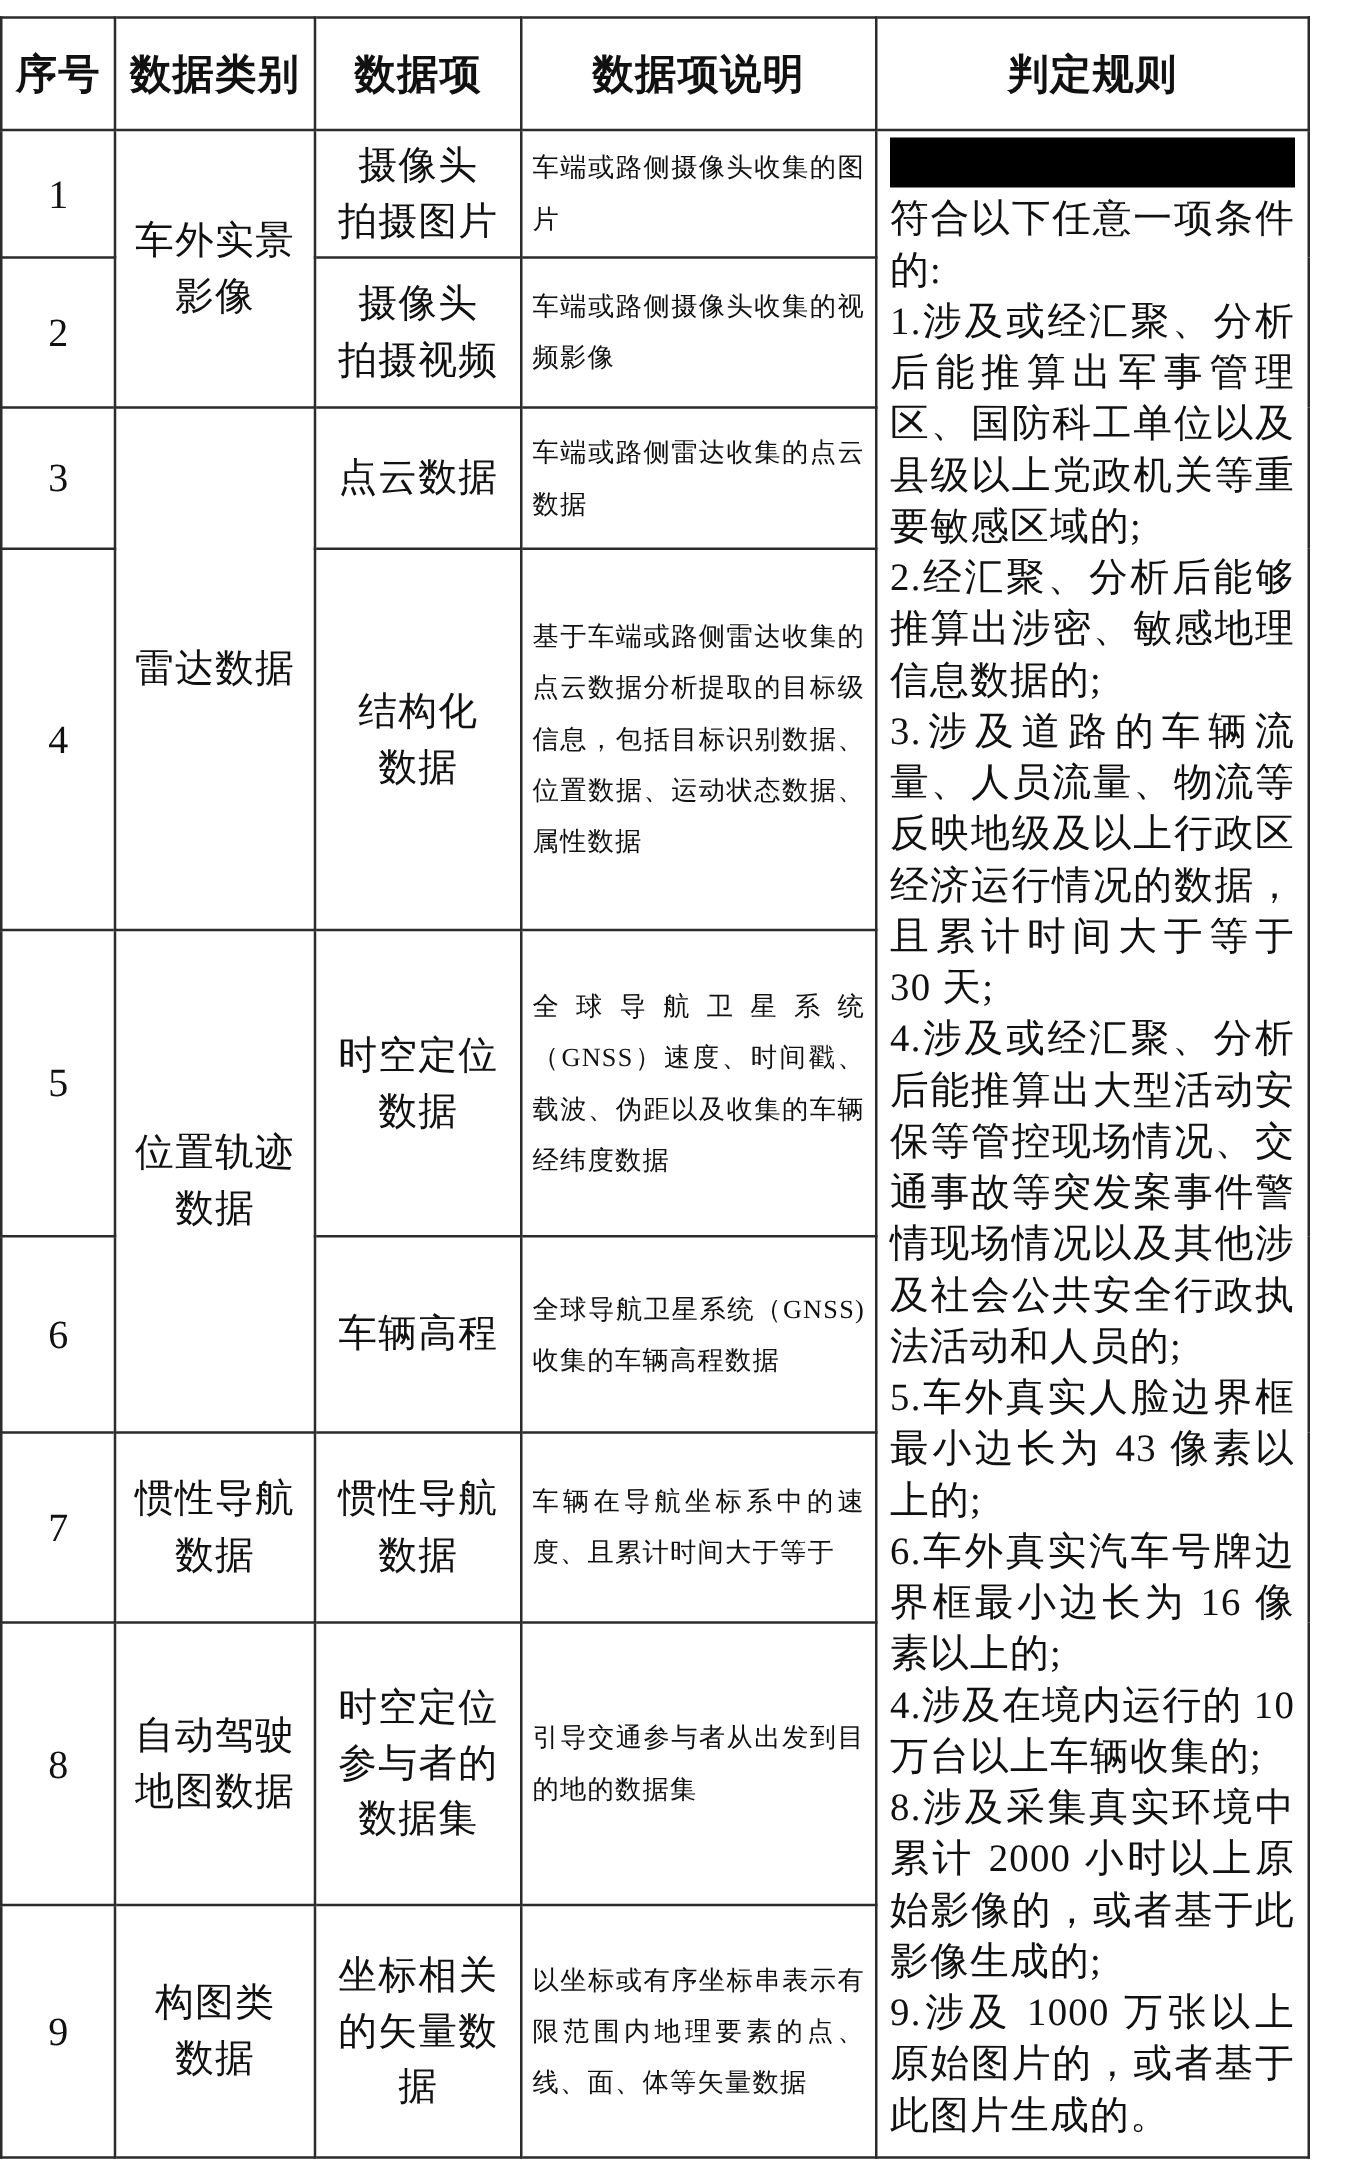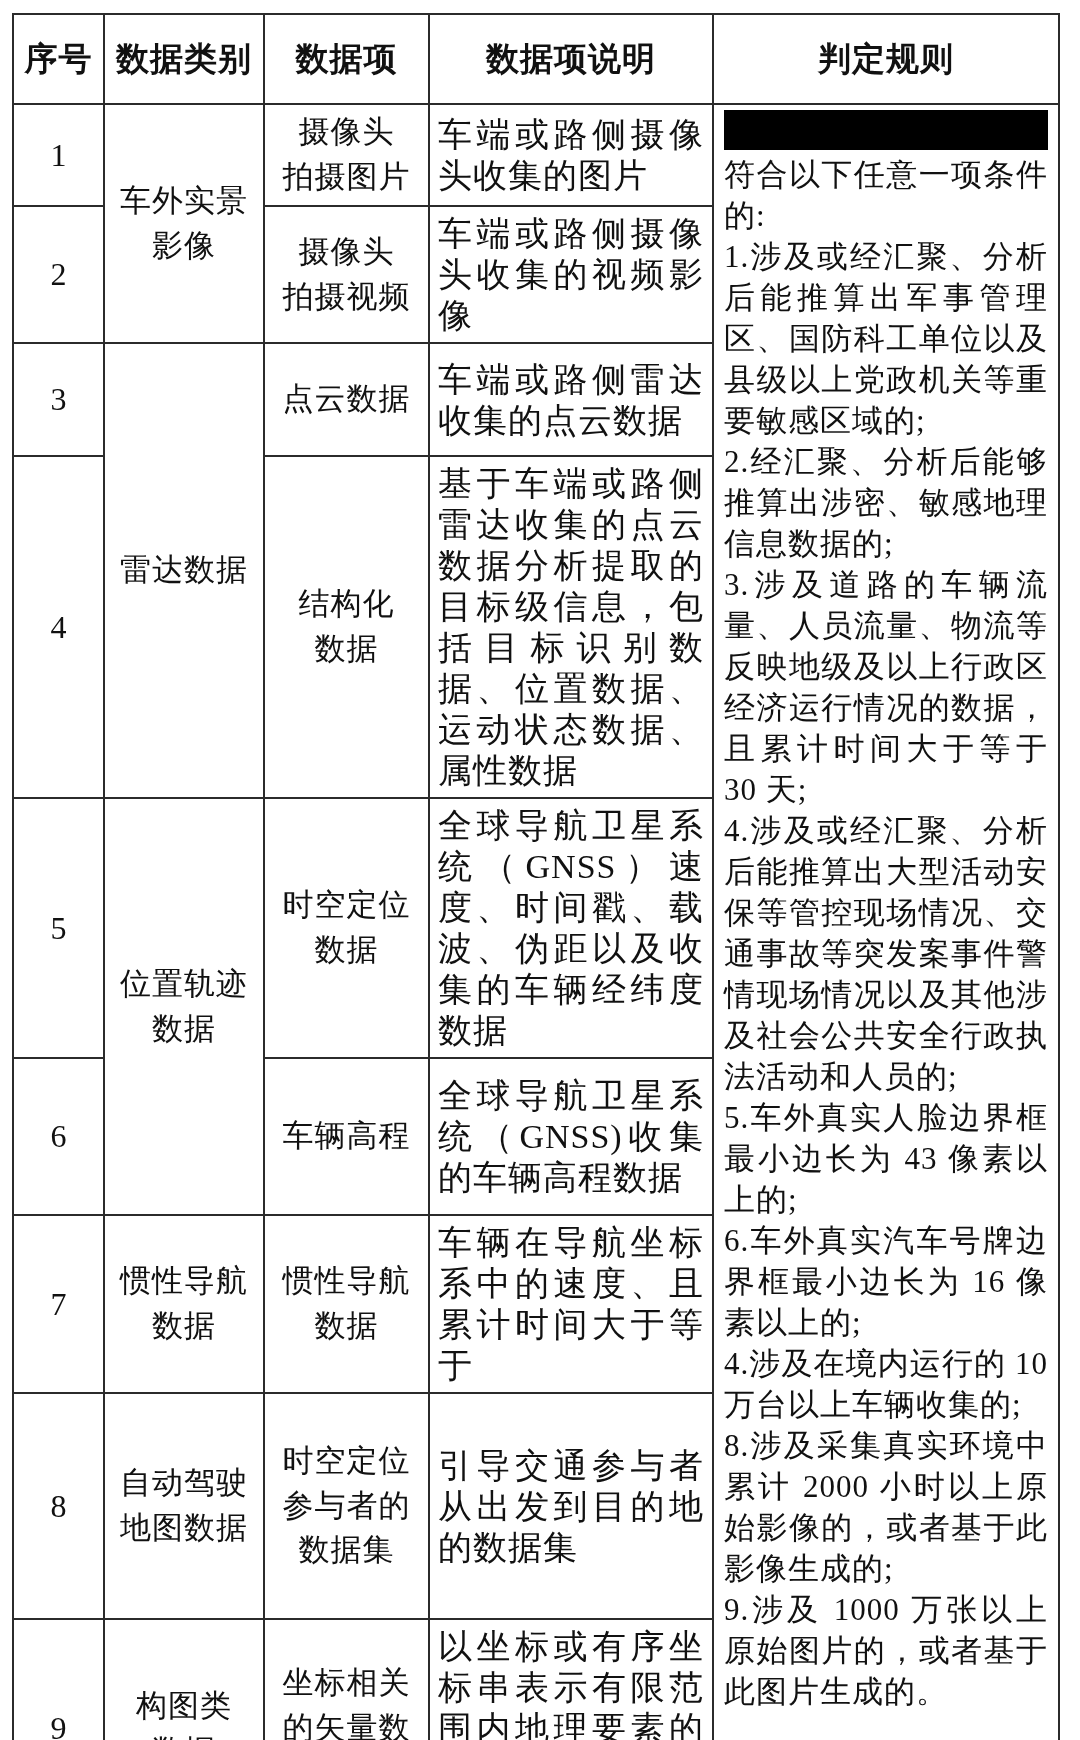--- a/index.html
+++ b/index.html
@@ -6,21 +6,21 @@
     margin: 0;
     padding: 0;
     background: #ffffff;
     font-family: "Liberation Serif", "DejaVu Serif", serif;
     color: #111111;
   }
   .page {
     width: 1080px;
     height: 1740px;
     box-sizing: border-box;
-    padding: 13px 22px 15px 12px;
+    padding: 13px 22px 15px 0;
     background: #ffffff;
     overflow: hidden;
   }
   table.doc-table {
     border-collapse: collapse;
     table-layout: fixed;
     width: 1046px;
   }
   table.doc-table th,
   table.doc-table td {
@@ -61,21 +61,21 @@
     vertical-align: middle;
     font-size: 31px;
     line-height: 1.45;
     letter-spacing: 1px;
     white-space: pre-line;
     padding: 0 6px;
   }
   td.desc-cell {
     text-align: justify;
     vertical-align: middle;
-    font-size: 34px;
+    font-size: 21px;
     line-height: 41px;
     letter-spacing: 1px;
     padding: 6px 8px;
   }
   td.rule-cell {
     vertical-align: top;
     font-size: 31px;
     line-height: 41px;
     letter-spacing: 1px;
     text-align: justify;

